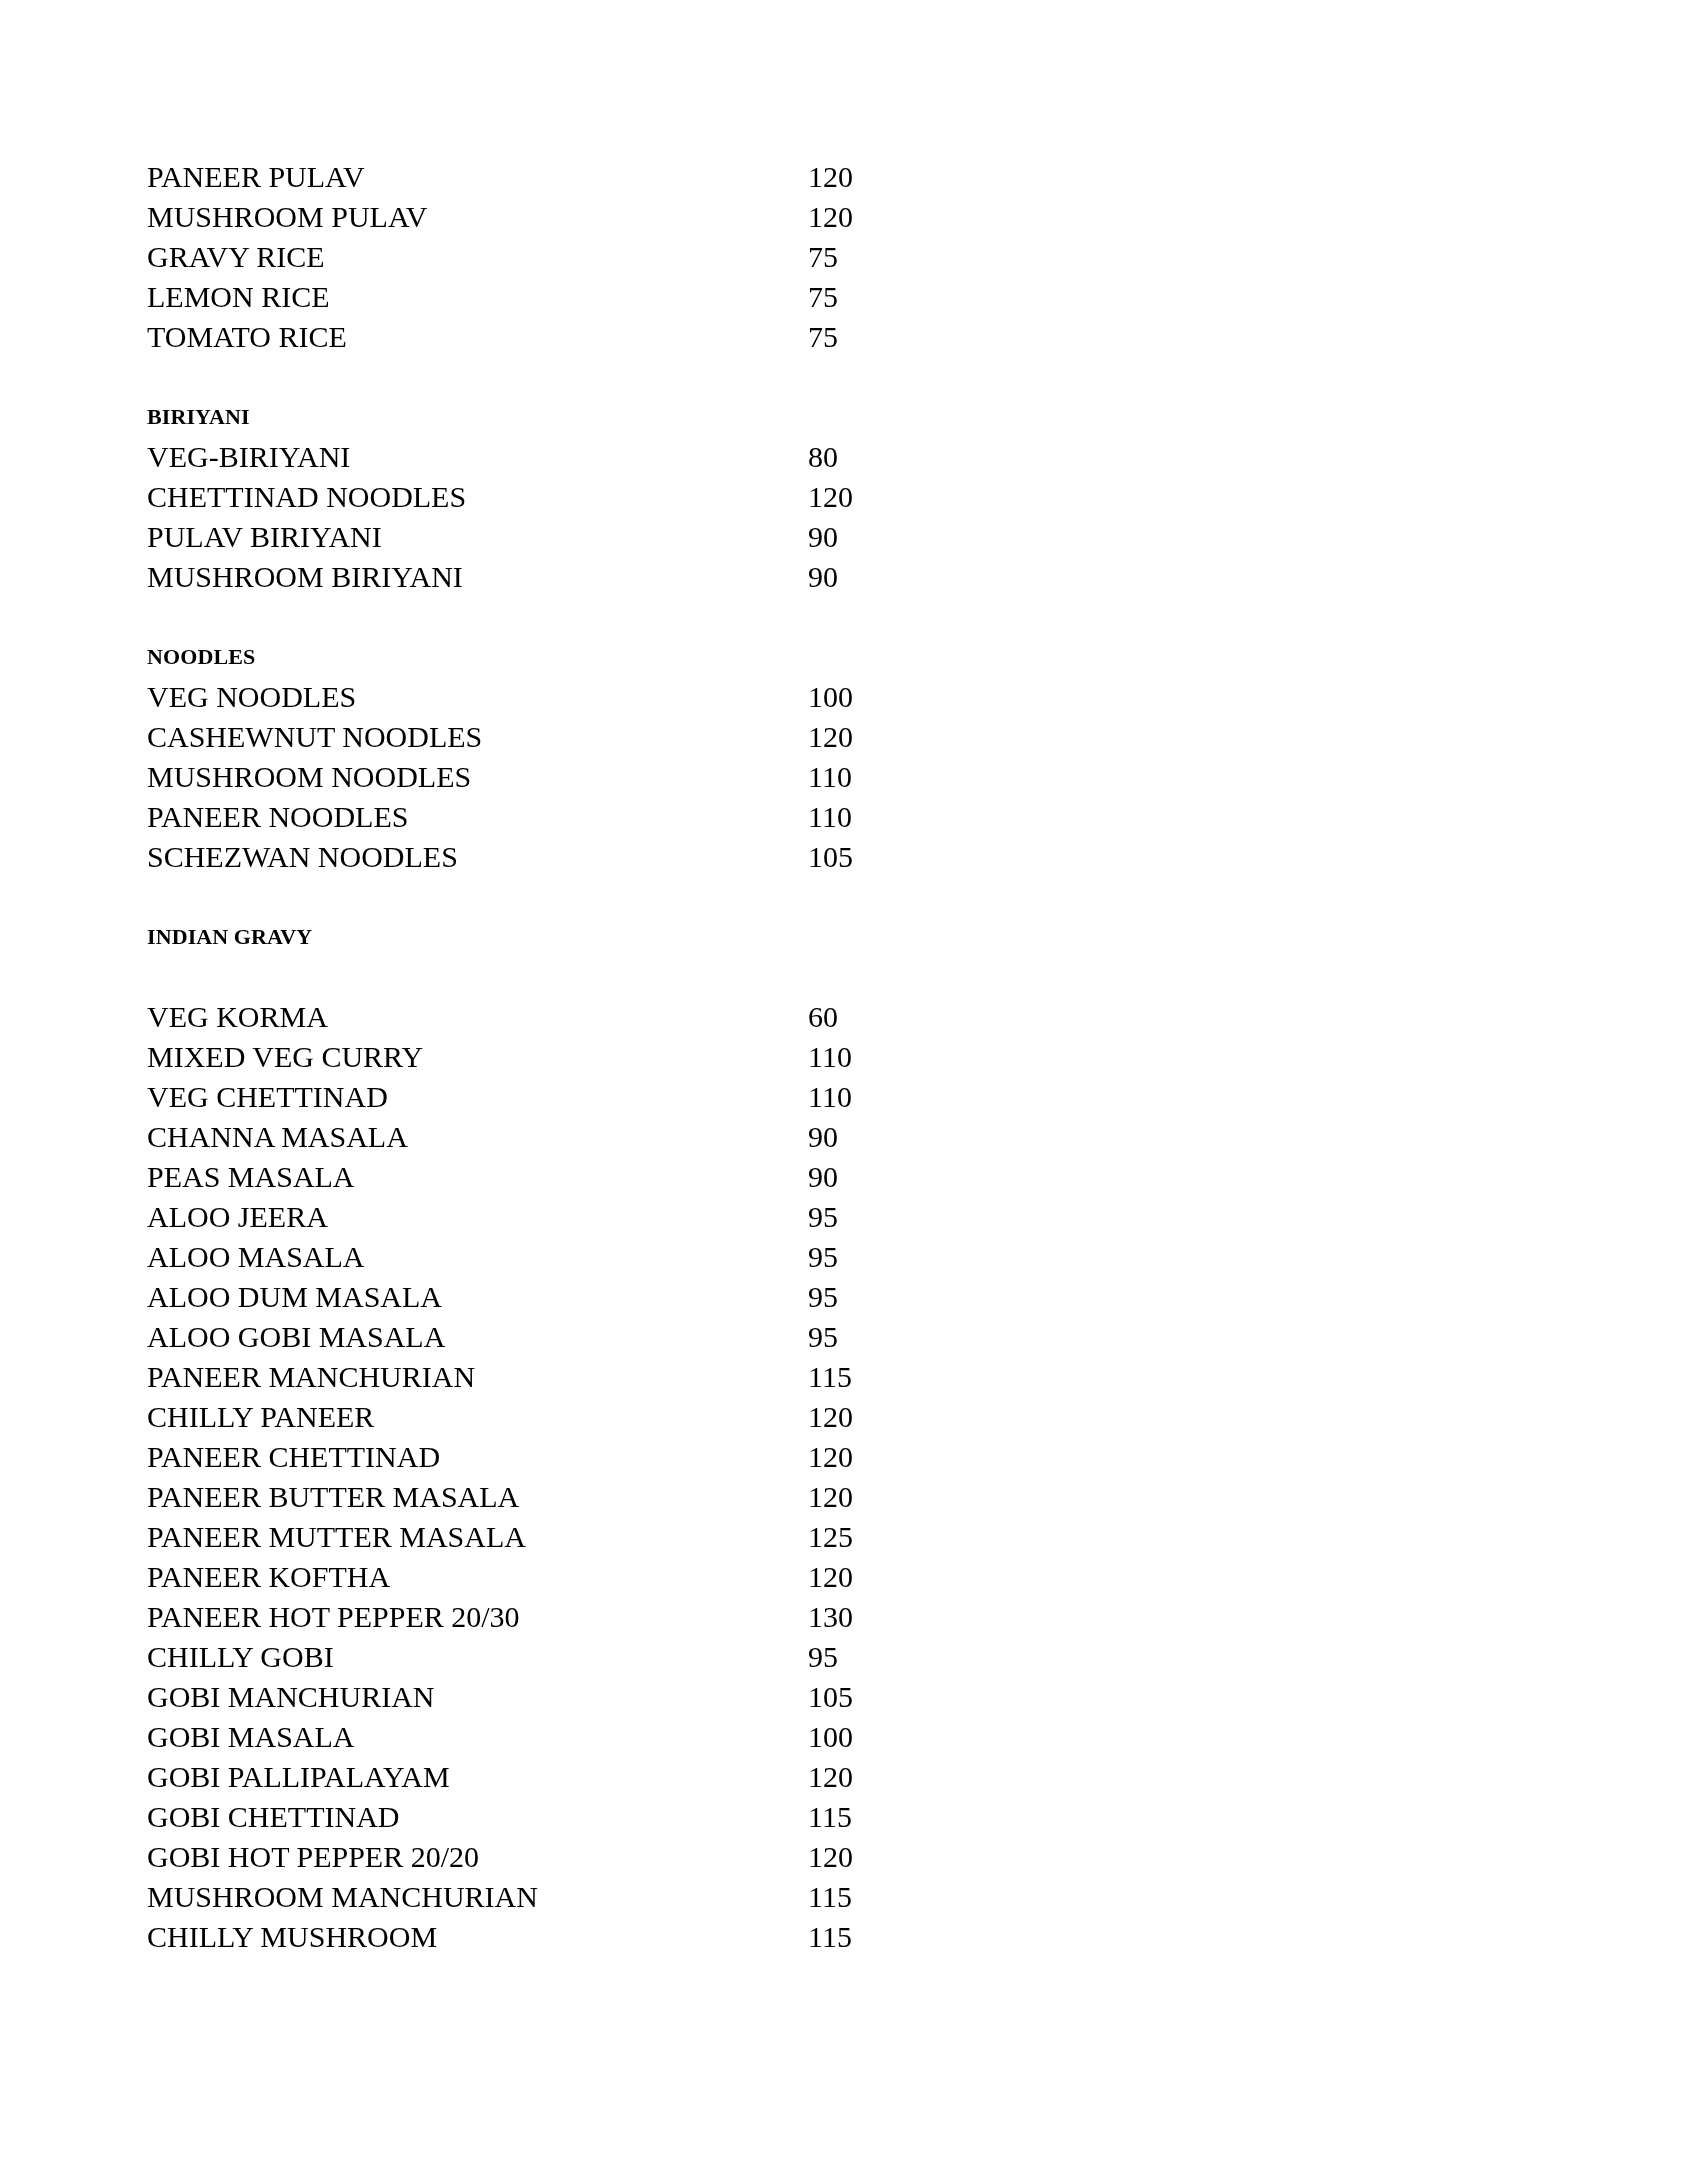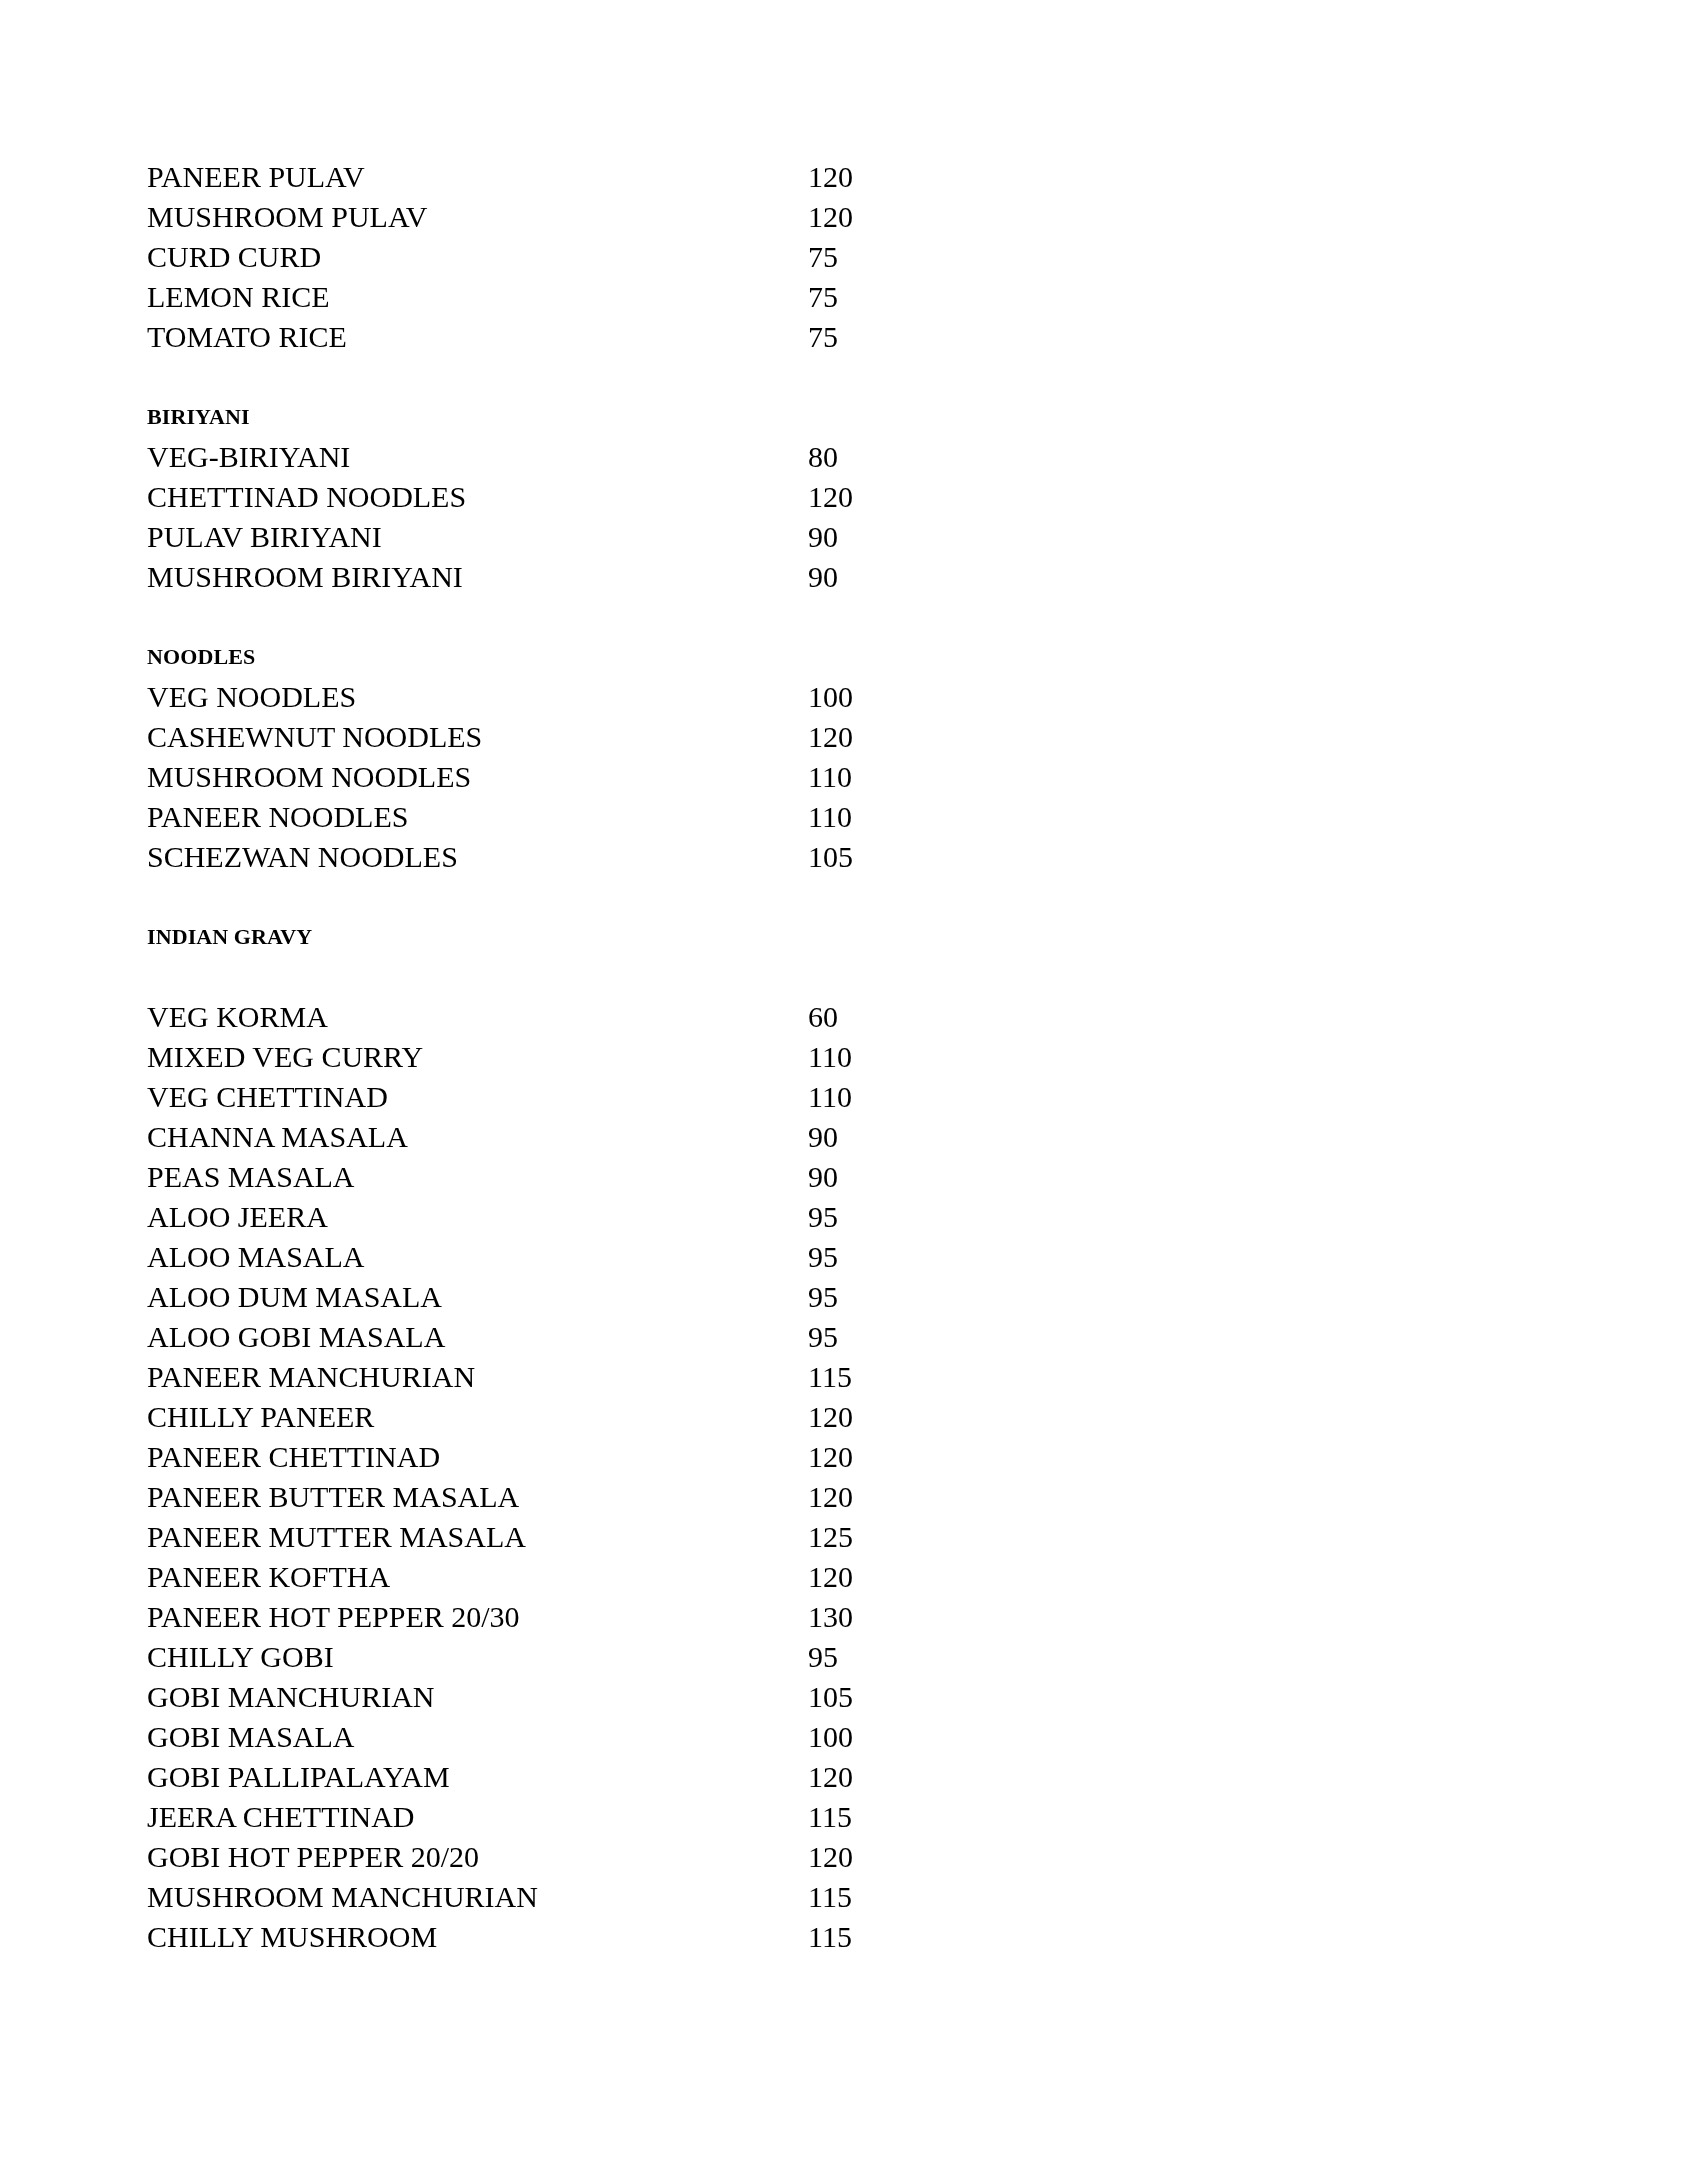--- a/index.html
+++ b/index.html
@@ -75,21 +75,21 @@
             <span class="item-name">PANEER PULAV</span>
             <span class="item-dots"></span>
             <span class="item-price">120</span>
           </div>
           <div class="menu-item">
             <span class="item-name">MUSHROOM PULAV</span>
             <span class="item-dots"></span>
             <span class="item-price">120</span>
           </div>
           <div class="menu-item">
-            <span class="item-name">CURD CURD</span>
+            <span class="item-name">GRAVY RICE</span>
             <span class="item-dots"></span>
             <span class="item-price">75</span>
           </div>
           <div class="menu-item">
             <span class="item-name">LEMON RICE</span>
             <span class="item-dots"></span>
             <span class="item-price">75</span>
           </div>
           <div class="menu-item">
             <span class="item-name">TOMATO RICE</span>
@@ -254,21 +254,21 @@
             <span class="item-name">GOBI MASALA</span>
             <span class="item-dots"></span>
             <span class="item-price">100</span>
           </div>
           <div class="menu-item">
             <span class="item-name">GOBI PALLIPALAYAM</span>
             <span class="item-dots"></span>
             <span class="item-price">120</span>
           </div>
           <div class="menu-item">
-            <span class="item-name">JEERA CHETTINAD</span>
+            <span class="item-name">GOBI CHETTINAD</span>
             <span class="item-dots"></span>
             <span class="item-price">115</span>
           </div>
           <div class="menu-item">
             <span class="item-name">GOBI HOT PEPPER 20/20</span>
             <span class="item-dots"></span>
             <span class="item-price">120</span>
           </div>
           <div class="menu-item">
             <span class="item-name">MUSHROOM MANCHURIAN</span>

